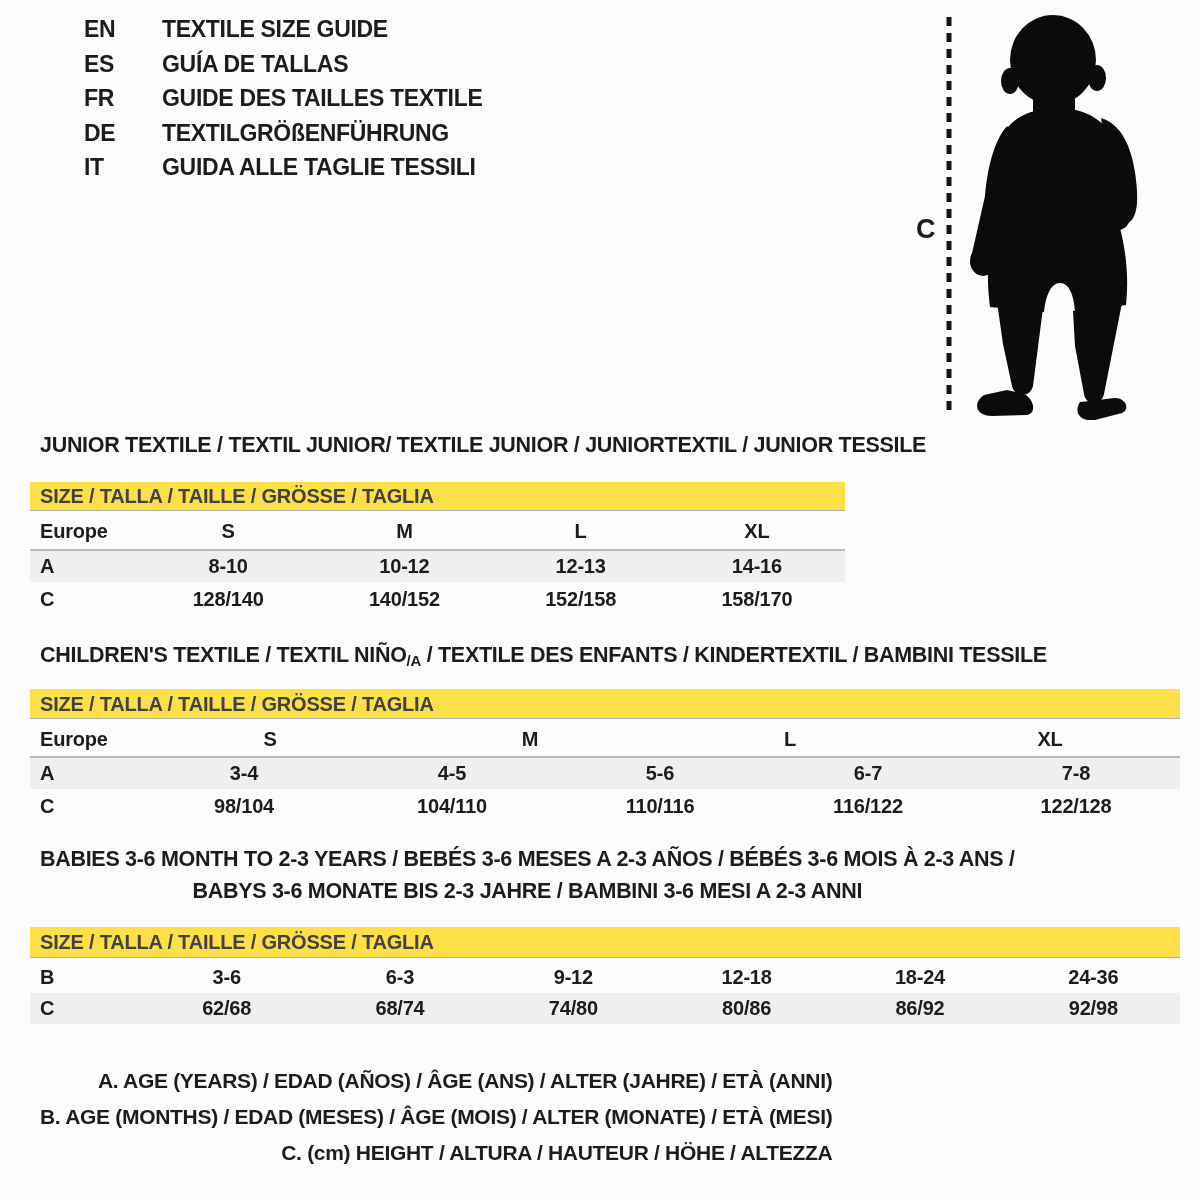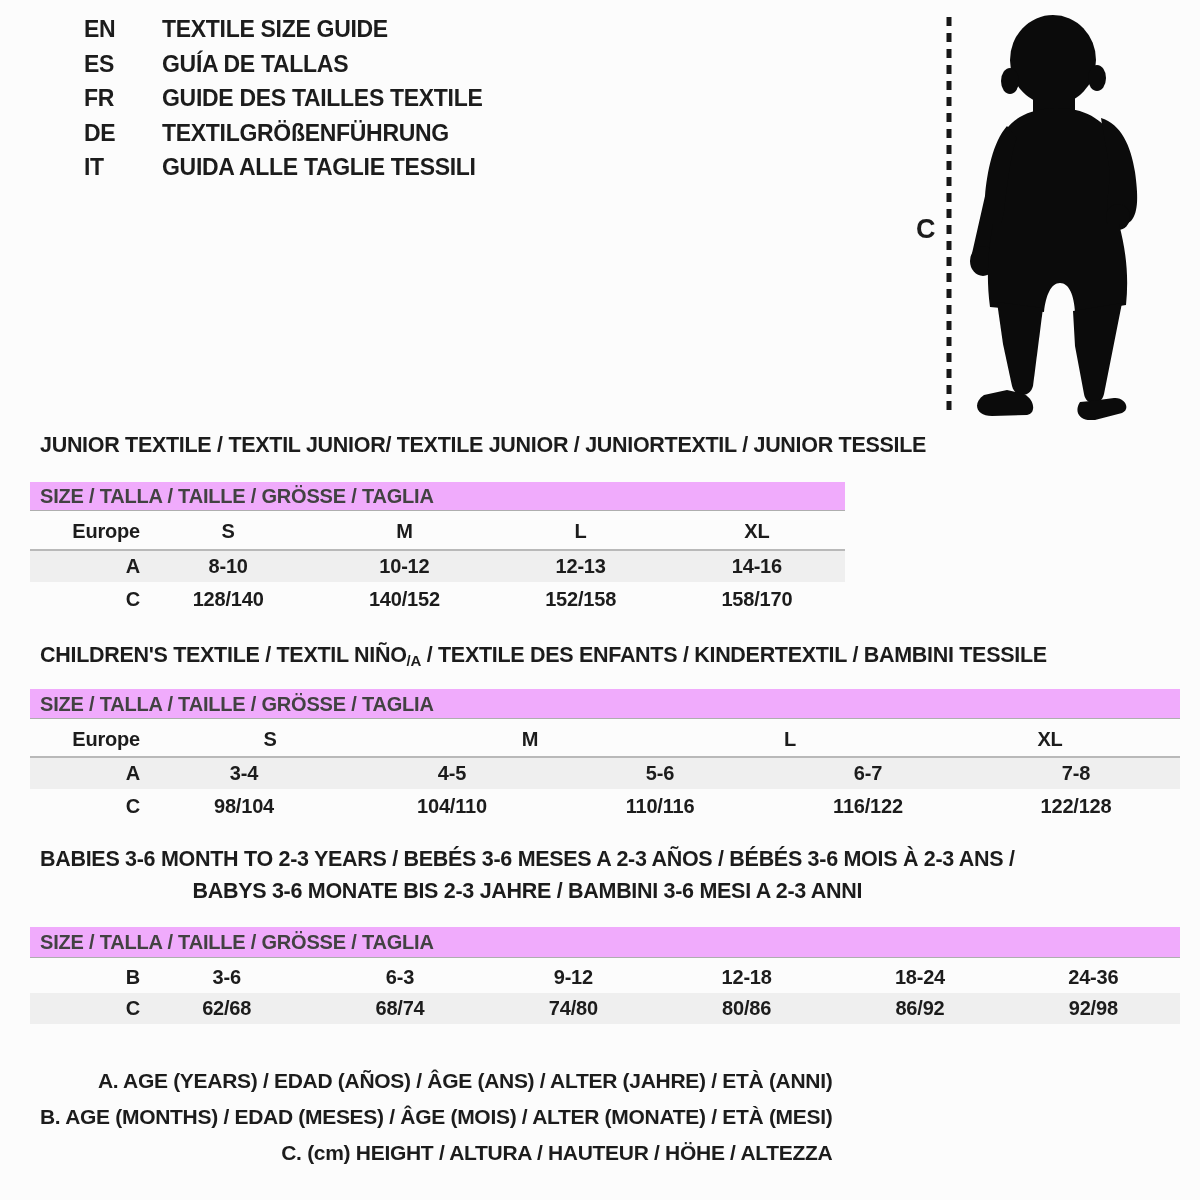--- a/index.html
+++ b/index.html
@@ -16,25 +16,25 @@
   .lang-row{display:flex;line-height:34.6px;font-size:23px;letter-spacing:-0.3px;}
   .lang-code{width:78px;}
 
   
   .sec-title{font-size:21.5px;letter-spacing:-0.3px;white-space:nowrap;}
   .sub{font-size:15px;vertical-align:-4px;}
 
   
   .tbl{font-size:20px;letter-spacing:-0.2px;}
   .tbl-head{
-    background:#f0abfc;color:#424242;border-bottom:1px solid #aeaeae;
+    background:#fde047;color:#424242;border-bottom:1px solid #aeaeae;
     padding-left:10px;white-space:nowrap;
   }
   .trow{display:flex;}
-  .tlabel{width:110px;padding-left:10px;box-sizing:border-box;text-align:right;}
+  .tlabel{width:110px;padding-left:10px;box-sizing:border-box;text-align:left;}
   .tcell{flex:1;text-align:center;}
   .row-europe{border-bottom:2px solid #b9b9b9;}
   .row-shade{background:#efefef;}
 
   
   .legend-line{line-height:36px;font-size:21px;letter-spacing:-0.3px;white-space:nowrap;}
 
   
   .c-label{font-size:27px;}
 </style>

